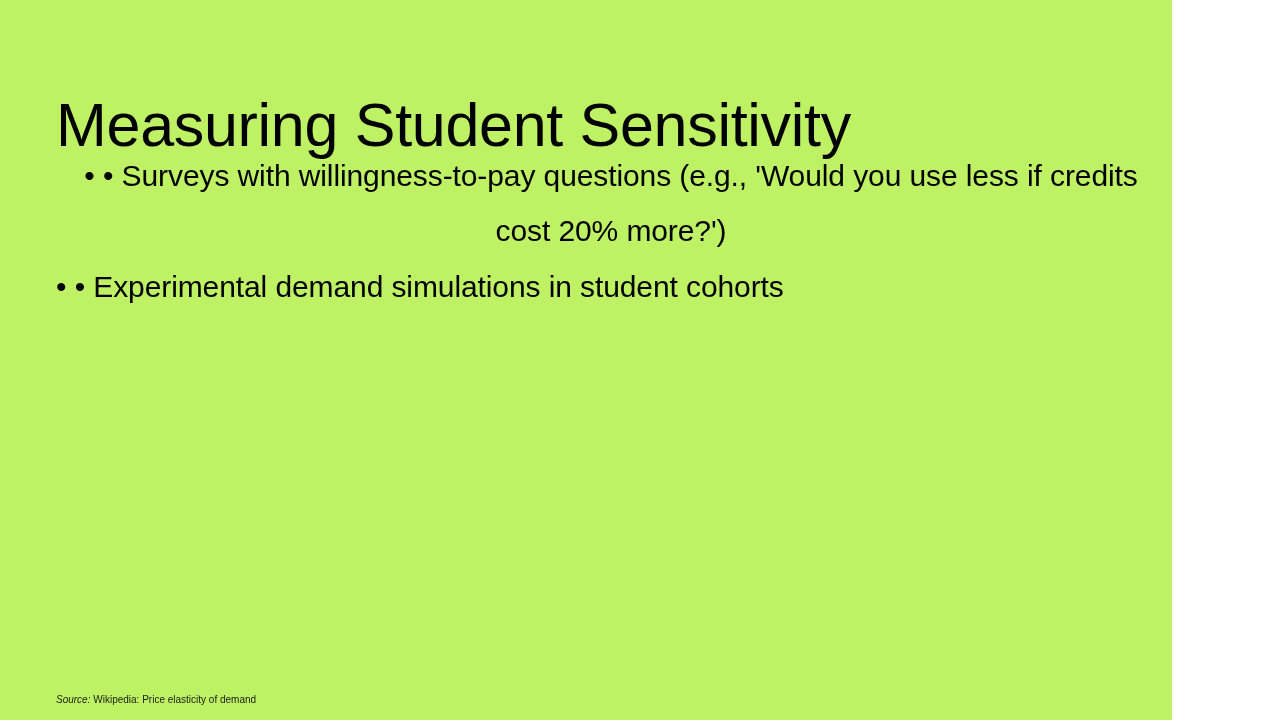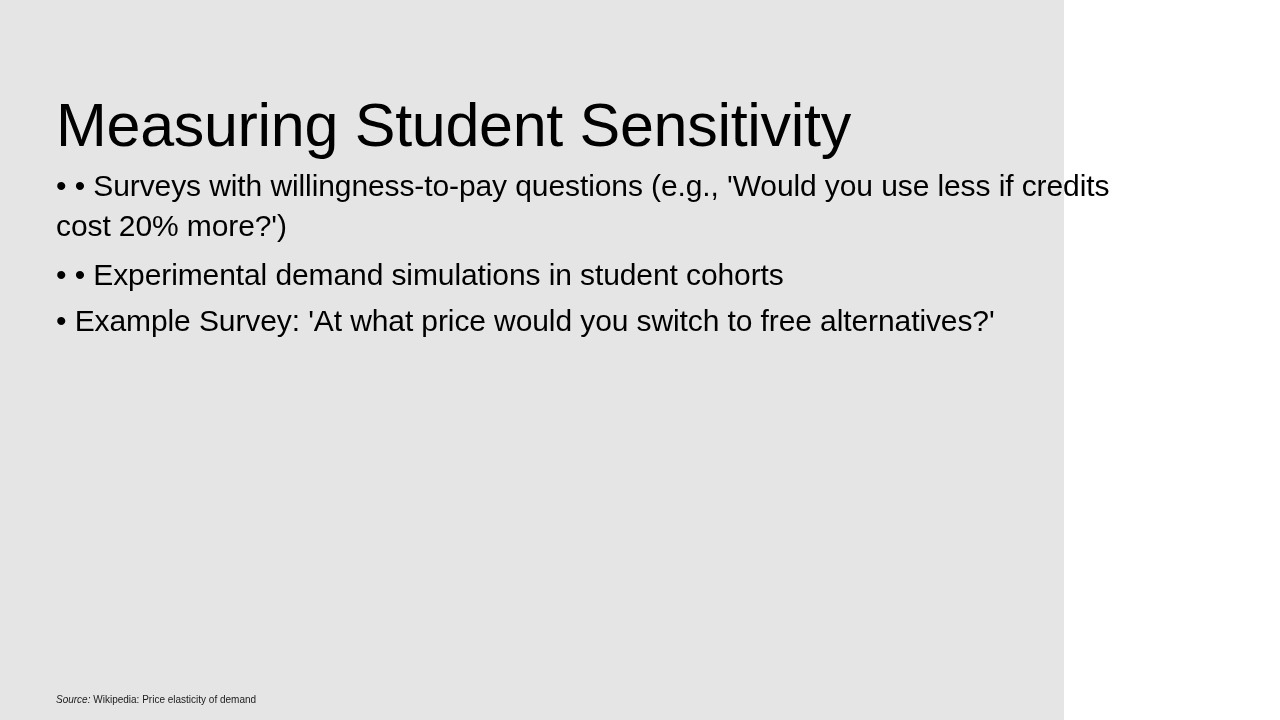--- a/index.html
+++ b/index.html
@@ -11,23 +11,23 @@
     width: 1280px;
     height: 720px;
     background: #ffffff;
     font-family: "Liberation Sans", sans-serif;
     color: #000000;
     overflow: hidden;
   }
 
   .slide {
     position: relative;
-    width: 1064px;
+    width: 1172px;
     height: 720px;
-    background: #e5e5e5;
+    background: #bef264;
     box-sizing: border-box;
   }
 
   
   .slide-title {
     position: absolute;
     left: 56px;
     top: 52px;
     width: 1170px;
     font-size: 61px;
@@ -52,23 +52,24 @@
     font-weight: 400;
     line-height: 46px;
     letter-spacing: -0.1px;
     color: #000000;
     margin: 0 0 0 0;
     text-indent: 0;
   }
 
   
   .bullet-line.wrap {
-    line-height: 40px;
-    margin-top: 21px;
+    line-height: 55px;
+    margin-top: 3px;
     margin-bottom: 6px;
+    text-align: center;
   }
 
   .bullet-dot {
     display: inline;
   }
 
   
   .source-note {
     position: absolute;
     left: 56px;
@@ -100,24 +101,20 @@
       <span class="bullet-dot">• •</span>
       <span>Surveys with willingness-to-pay questions (e.g., 'Would you use less if credits cost 20% more?')</span>
     </p>
 
     <p class="bullet-line">
       <span class="bullet-dot">• •</span>
       <span>Experimental demand simulations in student cohorts</span>
     </p>
 
 
-    <p class="bullet-line">
-      <span class="bullet-dot">•</span>
-      <span>Example Survey: 'At what price would you switch to free alternatives?'</span>
-    </p>
 
   </div>
 
   <div class="source-note">
     <span class="label">Source:</span>
     <span class="value">Wikipedia: Price elasticity of demand</span>
   </div>
 
 </div>
 

